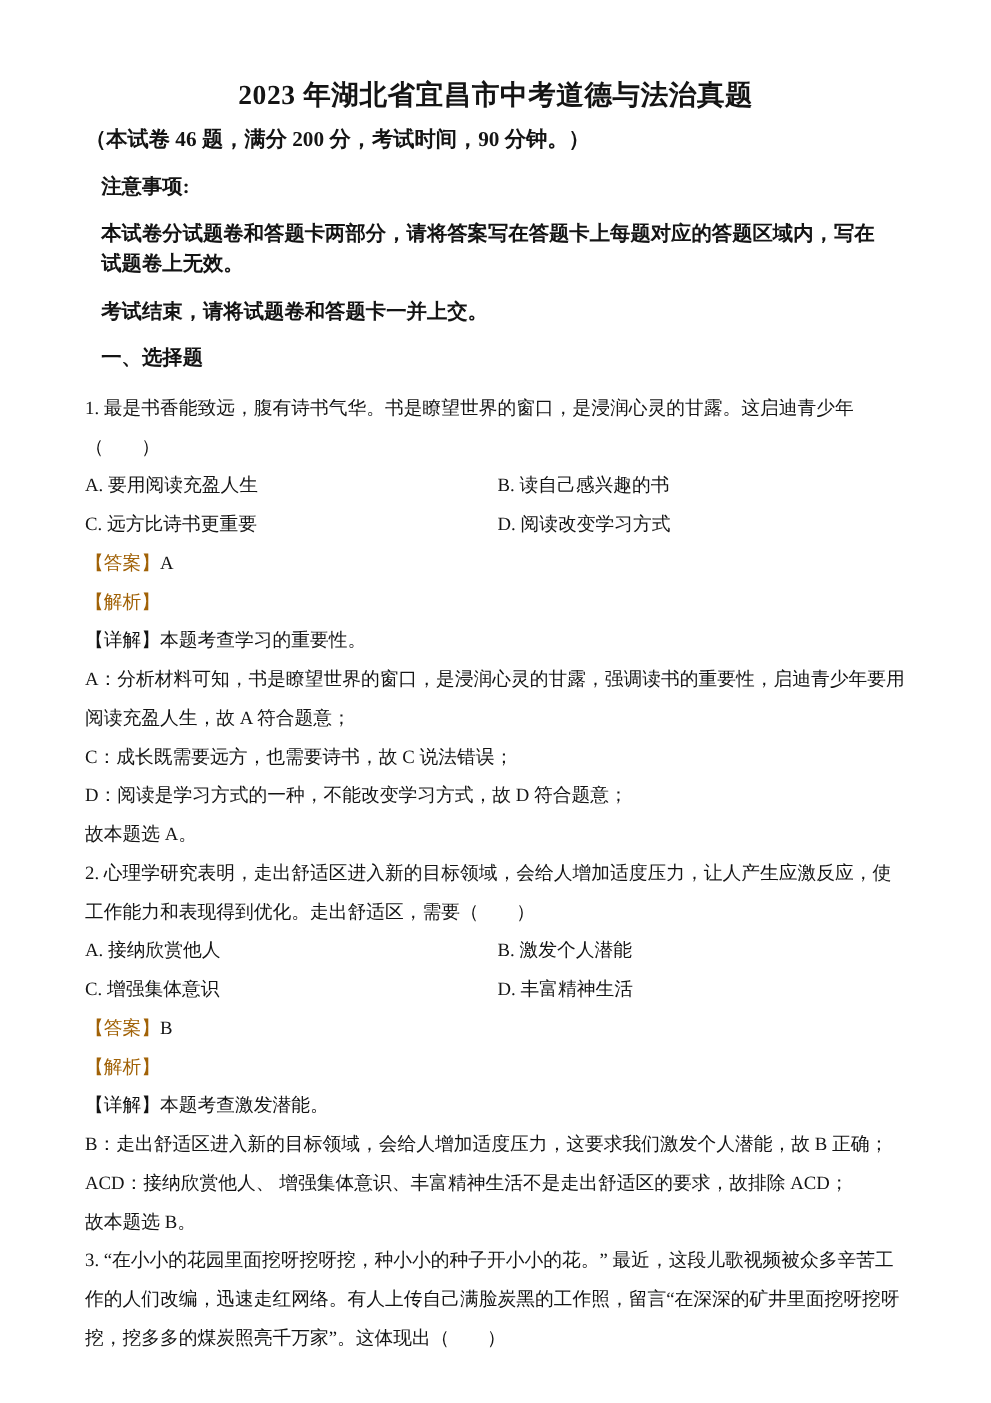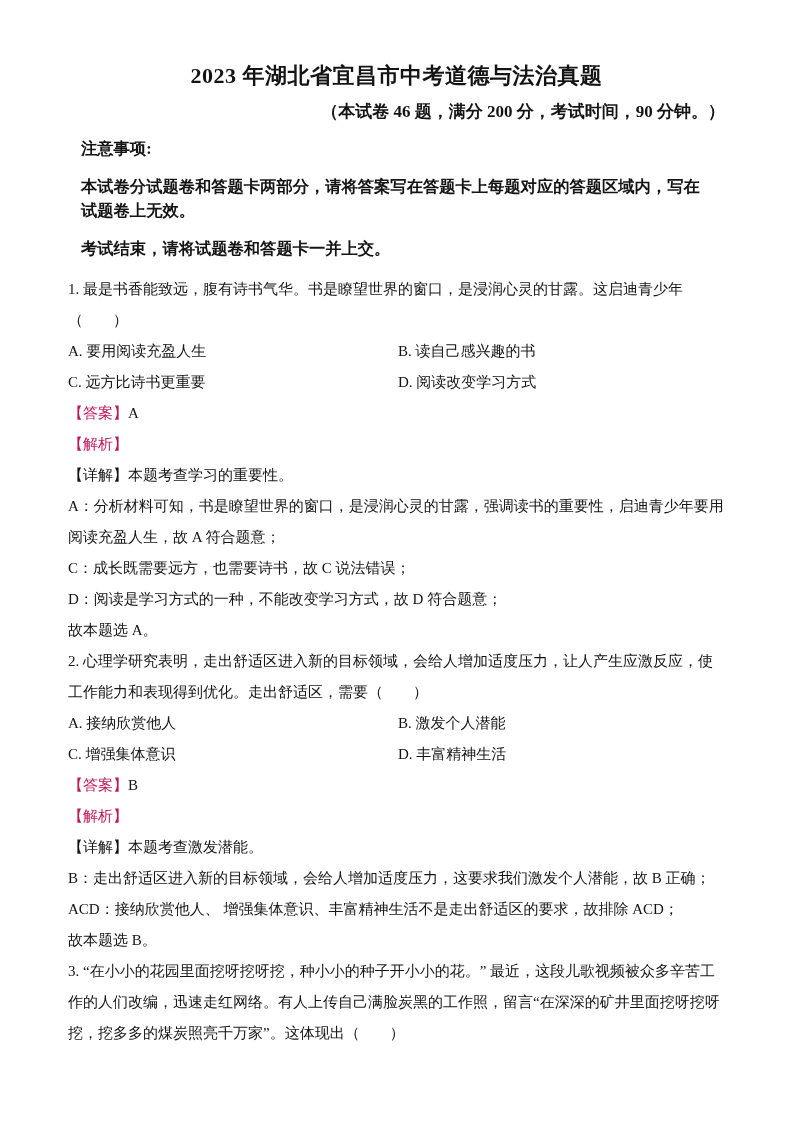--- a/index.html
+++ b/index.html
@@ -24,21 +24,21 @@
     font-size: 22px;
     font-weight: bold;
     text-align: center;
     line-height: 28px;
     margin: 0;
     letter-spacing: 0.5px;
   }
   .subtitle {
     font-size: 17px;
     font-weight: bold;
-    text-align: right;
+    text-align: left;
     line-height: 24px;
     margin: 10px 0 6px 0;
   }
   .notice p {
     font-size: 16.3px;
     font-weight: bold;
     line-height: 24.5px;
     margin: 13px;
   }
   .qbody p {
@@ -49,35 +49,36 @@
   .opt-row {
     display: flex;
     font-size: 15px;
     line-height: 31px;
   }
   .opt-first {
     width: 330px;
     flex: none;
   }
   .blue-label {
-    color: #be185d;
+    color: #a16207;
   }
 </style>
 </head>
 <body>
 
 <div class="page">
 
   <p class="title">2023 年湖北省宜昌市中考道德与法治真题</p>
   <p class="subtitle">（本试卷 46 题，满分 200 分，考试时间，90 分钟。）</p>
 
   <div class="notice">
     <p>注意事项:</p>
     <p>本试卷分试题卷和答题卡两部分，请将答案写在答题卡上每题对应的答题区域内，写在试题卷上无效。</p>
     <p>考试结束，请将试题卷和答题卡一并上交。</p>
+    <p>一、选择题</p>
   </div>
 
   <div class="qbody">
 
     <div>
       <p>1. 最是书香能致远，腹有诗书气华。书是瞭望世界的窗口，是浸润心灵的甘露。这启迪青少年（　　）</p>
       <div class="opt-row">
         <span class="opt-first">A. 要用阅读充盈人生</span>
         <span>B. 读自己感兴趣的书</span>
       </div>

